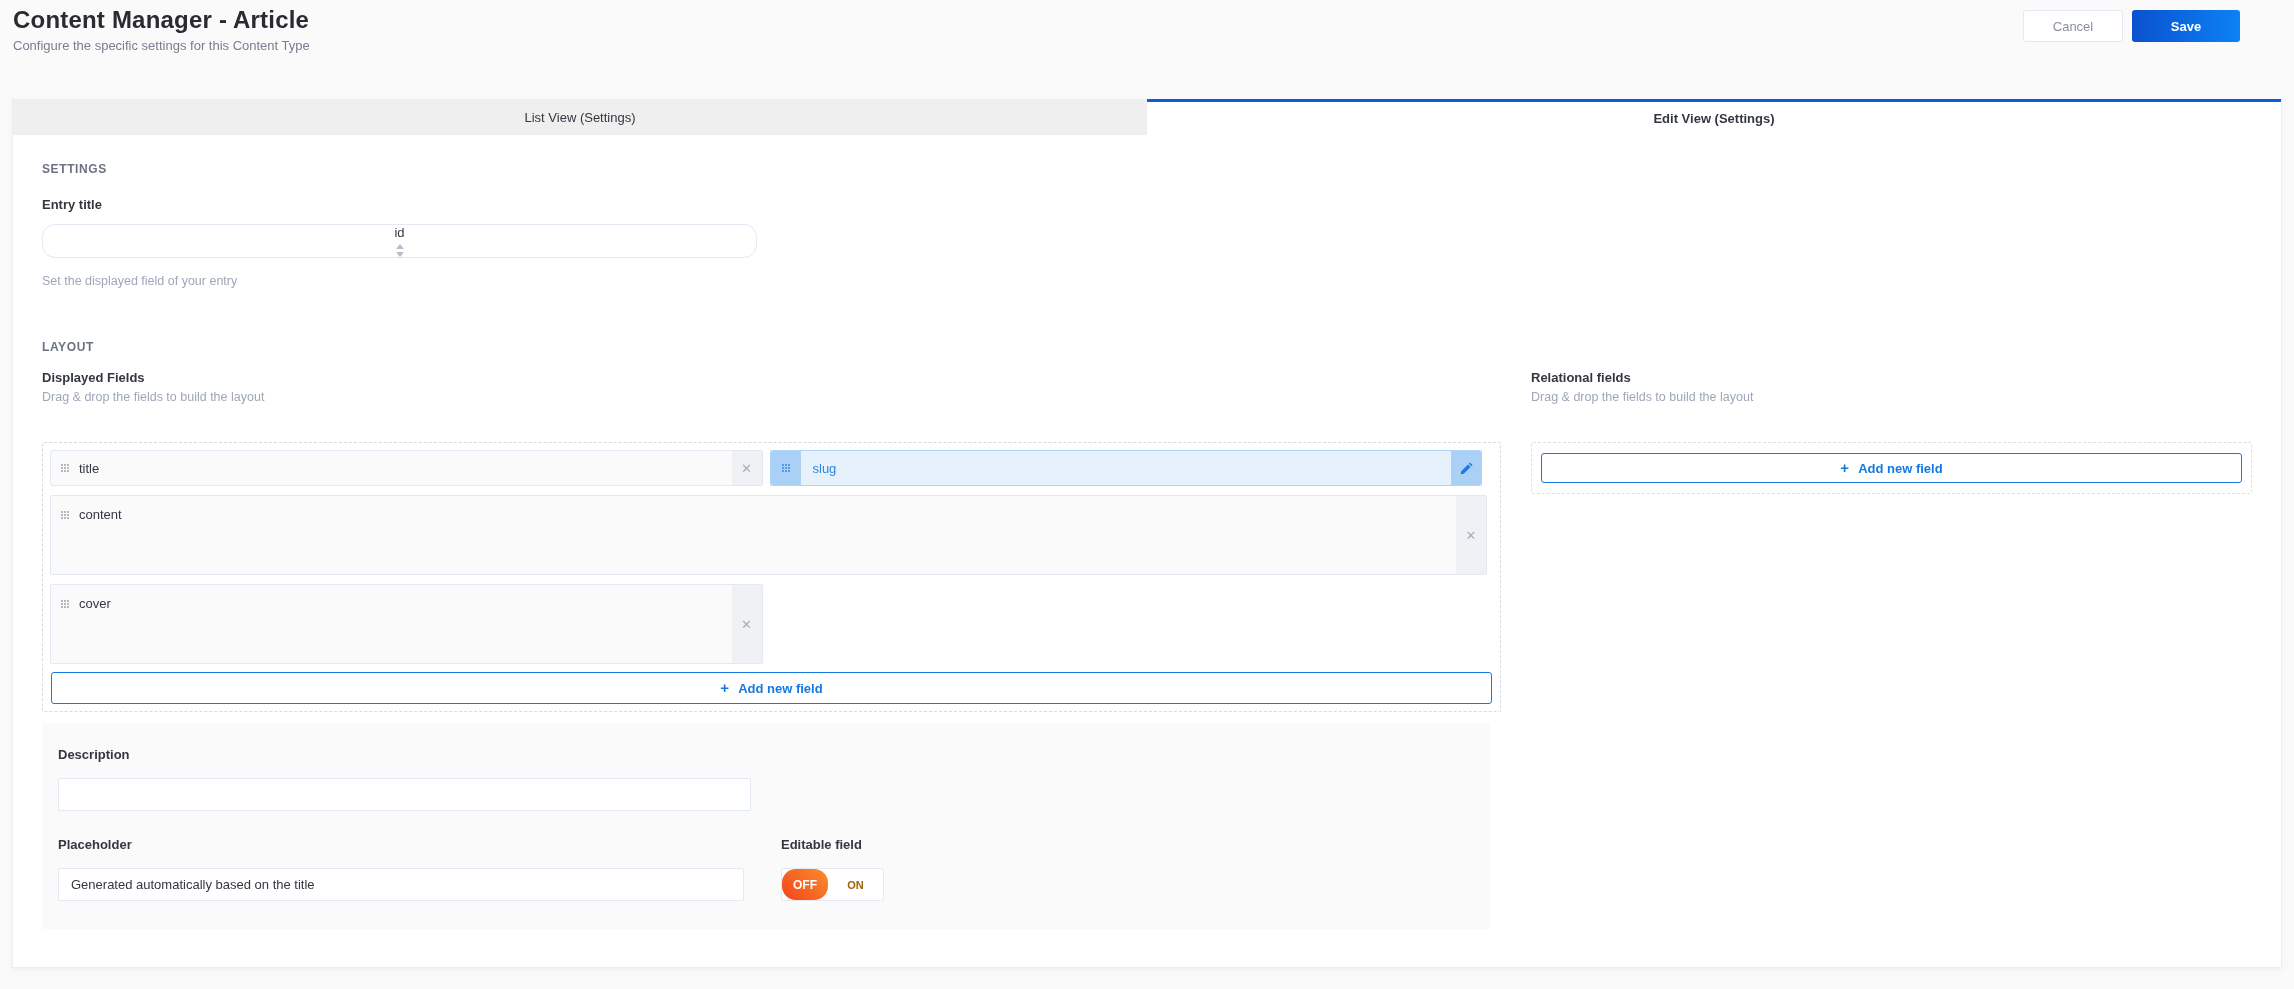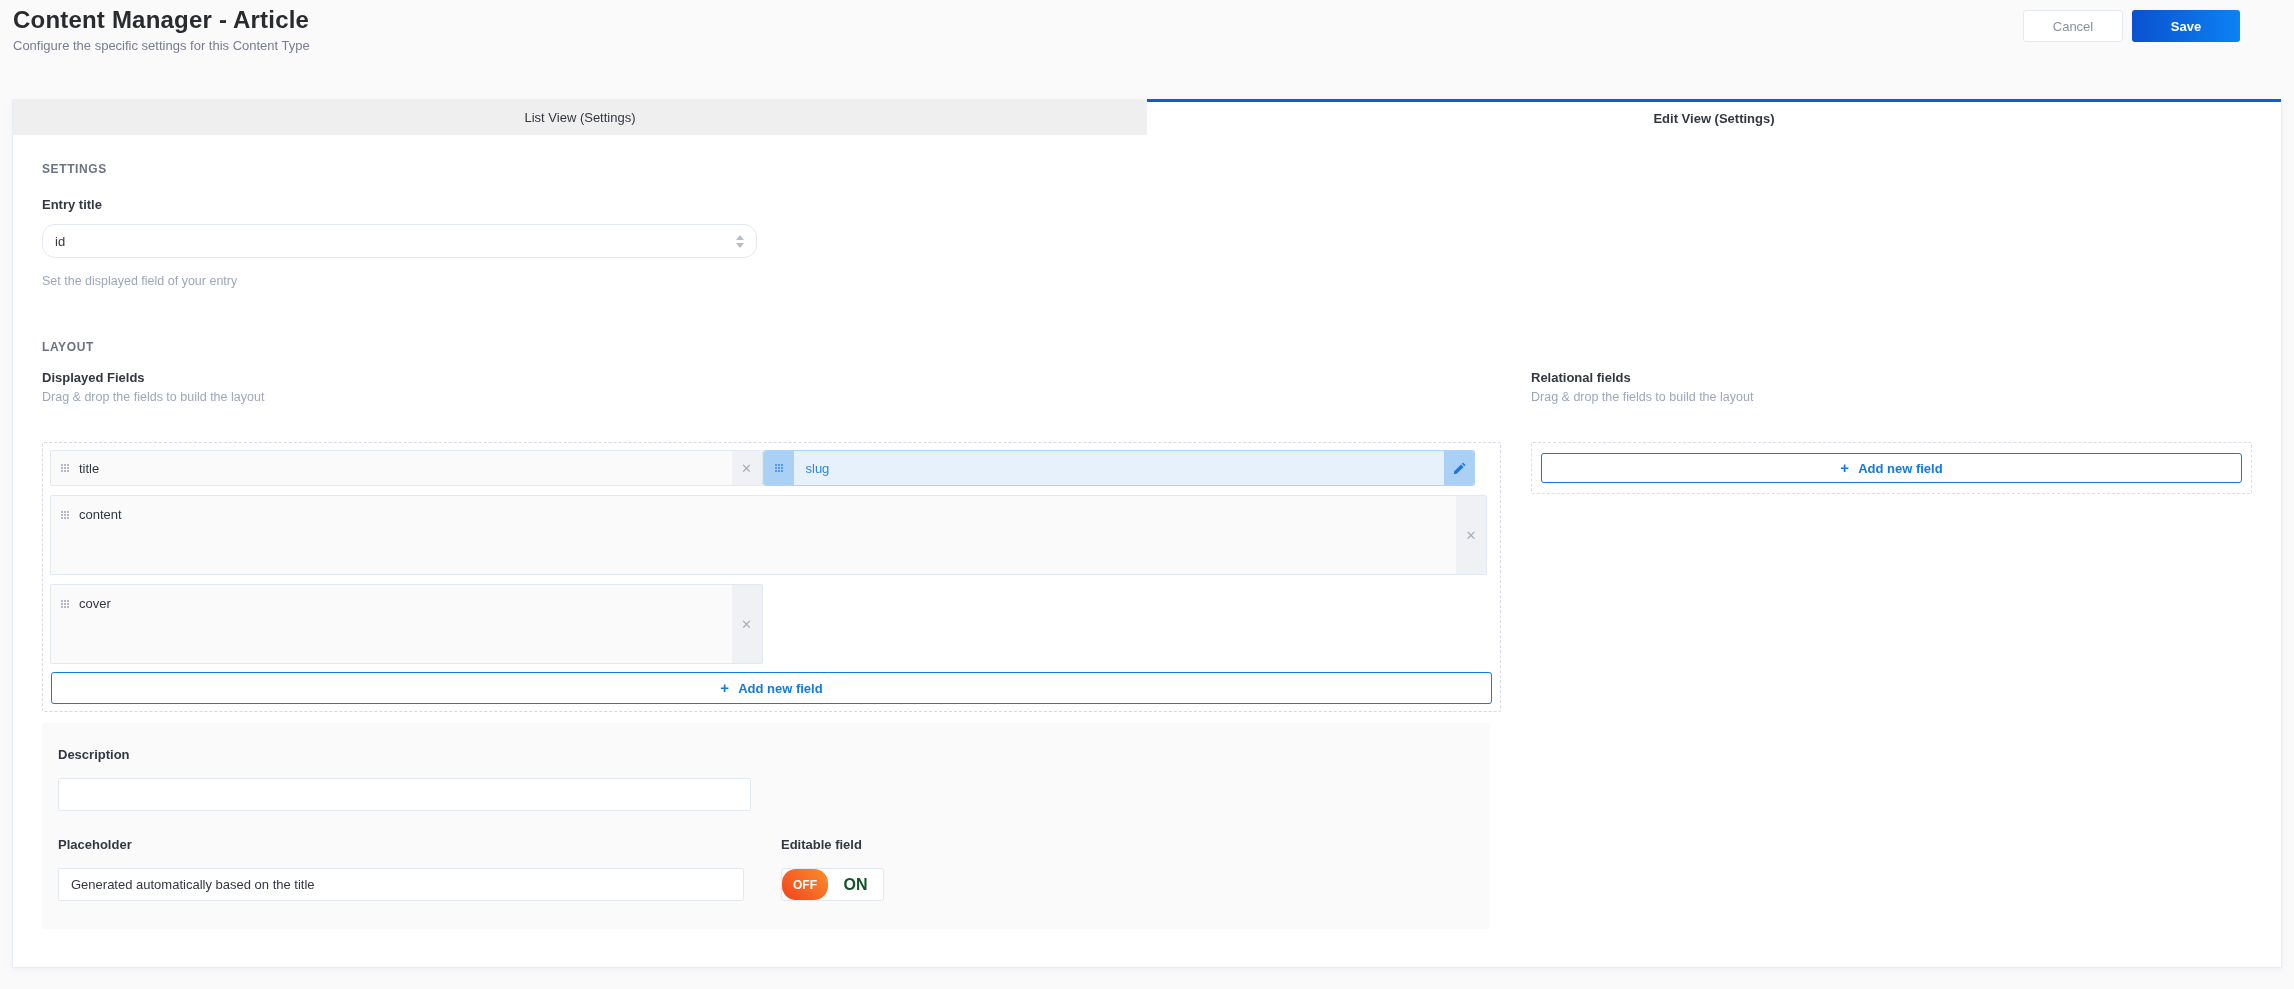--- a/index.html
+++ b/index.html
@@ -39,39 +39,40 @@
   .section-title { margin-top:27px; font-size:12px; font-weight:700; letter-spacing:0.6px; color:#6b7282; }
 
   
   .field-label { font-size:13px; font-weight:600; color:#333740; }
   .entry-title-label { margin-top:21px; }
   .select-box {
     margin-top:12px; width:715px; height:34px;
     border:1px solid #e3e9f3; border-radius:13px; background:#ffffff;
     display:flex; align-items:center; padding:0 12px; font-size:13px; color:#333740;
     cursor:pointer;
+    flex-direction:column;
   }
   .select-box .sel-value { flex:1; }
   .caret-updown { display:flex; flex-direction:column; gap:3px; align-items:center; }
   .caret-up { width:0; height:0; border-left:4px solid transparent; border-right:4px solid transparent; border-bottom:5px solid #b7bdc9; }
   .caret-down { width:0; height:0; border-left:4px solid transparent; border-right:4px solid transparent; border-top:5px solid #b7bdc9; }
   .help-text { margin-top:16px; font-size:12.5px; color:#9ea7b8; }
 
   
   .layout-cols { display:flex; gap:30px; margin-top:16px; }
   .col-left { width:1459px; }
   .col-right { flex:1; }
   .col-sub { margin-top:5px; font-size:12.5px; color:#9ea7b8; }
 
   .dropzone {
     margin-top:38px;
     border:1px dashed #d4dae6; border-radius:2px;
     padding:7px; background:#ffffff;
   }
-  .chips-row { display:flex; gap:0; margin-bottom:9px; }
+  .chips-row { display:flex; gap:7px; margin-bottom:9px; }
 
   .chip {
     background:#fafafb; border:1px solid #e3e9f3; border-radius:2px;
     display:flex; align-items:stretch; overflow:hidden; cursor:grab;
   }
   .chip-half { width:calc(50% - 9px); }
   .chip-full { width:calc(100% - 6px); }
   .chip-h-small { height:36px; }
   .chip-h-tall { height:80px; }
   .chip-main { flex:1; display:flex; align-items:center; padding:0 10px; gap:10px; }
@@ -129,21 +130,21 @@
     margin-top:16px; width:100%; height:33px;
     border:1px solid #e3e9f3; border-radius:2px; background:#ffffff;
     font-family:"Liberation Sans", sans-serif; font-size:13px; color:#333740; padding:0 12px; outline:none;
   }
   .toggle { margin-top:16px; display:flex; height:33px; width:103px; border:1px solid #e3e9f3; border-radius:3px; background:#ffffff; overflow:hidden; cursor:pointer; }
   .toggle-off {
     width:46px; background:linear-gradient(225deg,#fb8e2c,#f1431d);
     color:#ffffff; font-size:12px; font-weight:700; display:flex; align-items:center; justify-content:center;
     border-radius:14px;
   }
-  .toggle-on { flex:1; color:#14532d; font-size:16px; font-weight:700; display:flex; align-items:center; justify-content:center; }
+  .toggle-on { flex:1; color:#a16207; font-size:11px; font-weight:700; display:flex; align-items:center; justify-content:center; }
 
   .pencil-svg { width:13px; height:13px; fill:#1d79e0; }
 </style>
 </head>
 <body>
 
 <div class="header">
   <div class="header-titles">
     <div class="page-title">Content Manager - Article</div>
     <div class="page-subtitle">Configure the specific settings for this Content Type</div>

